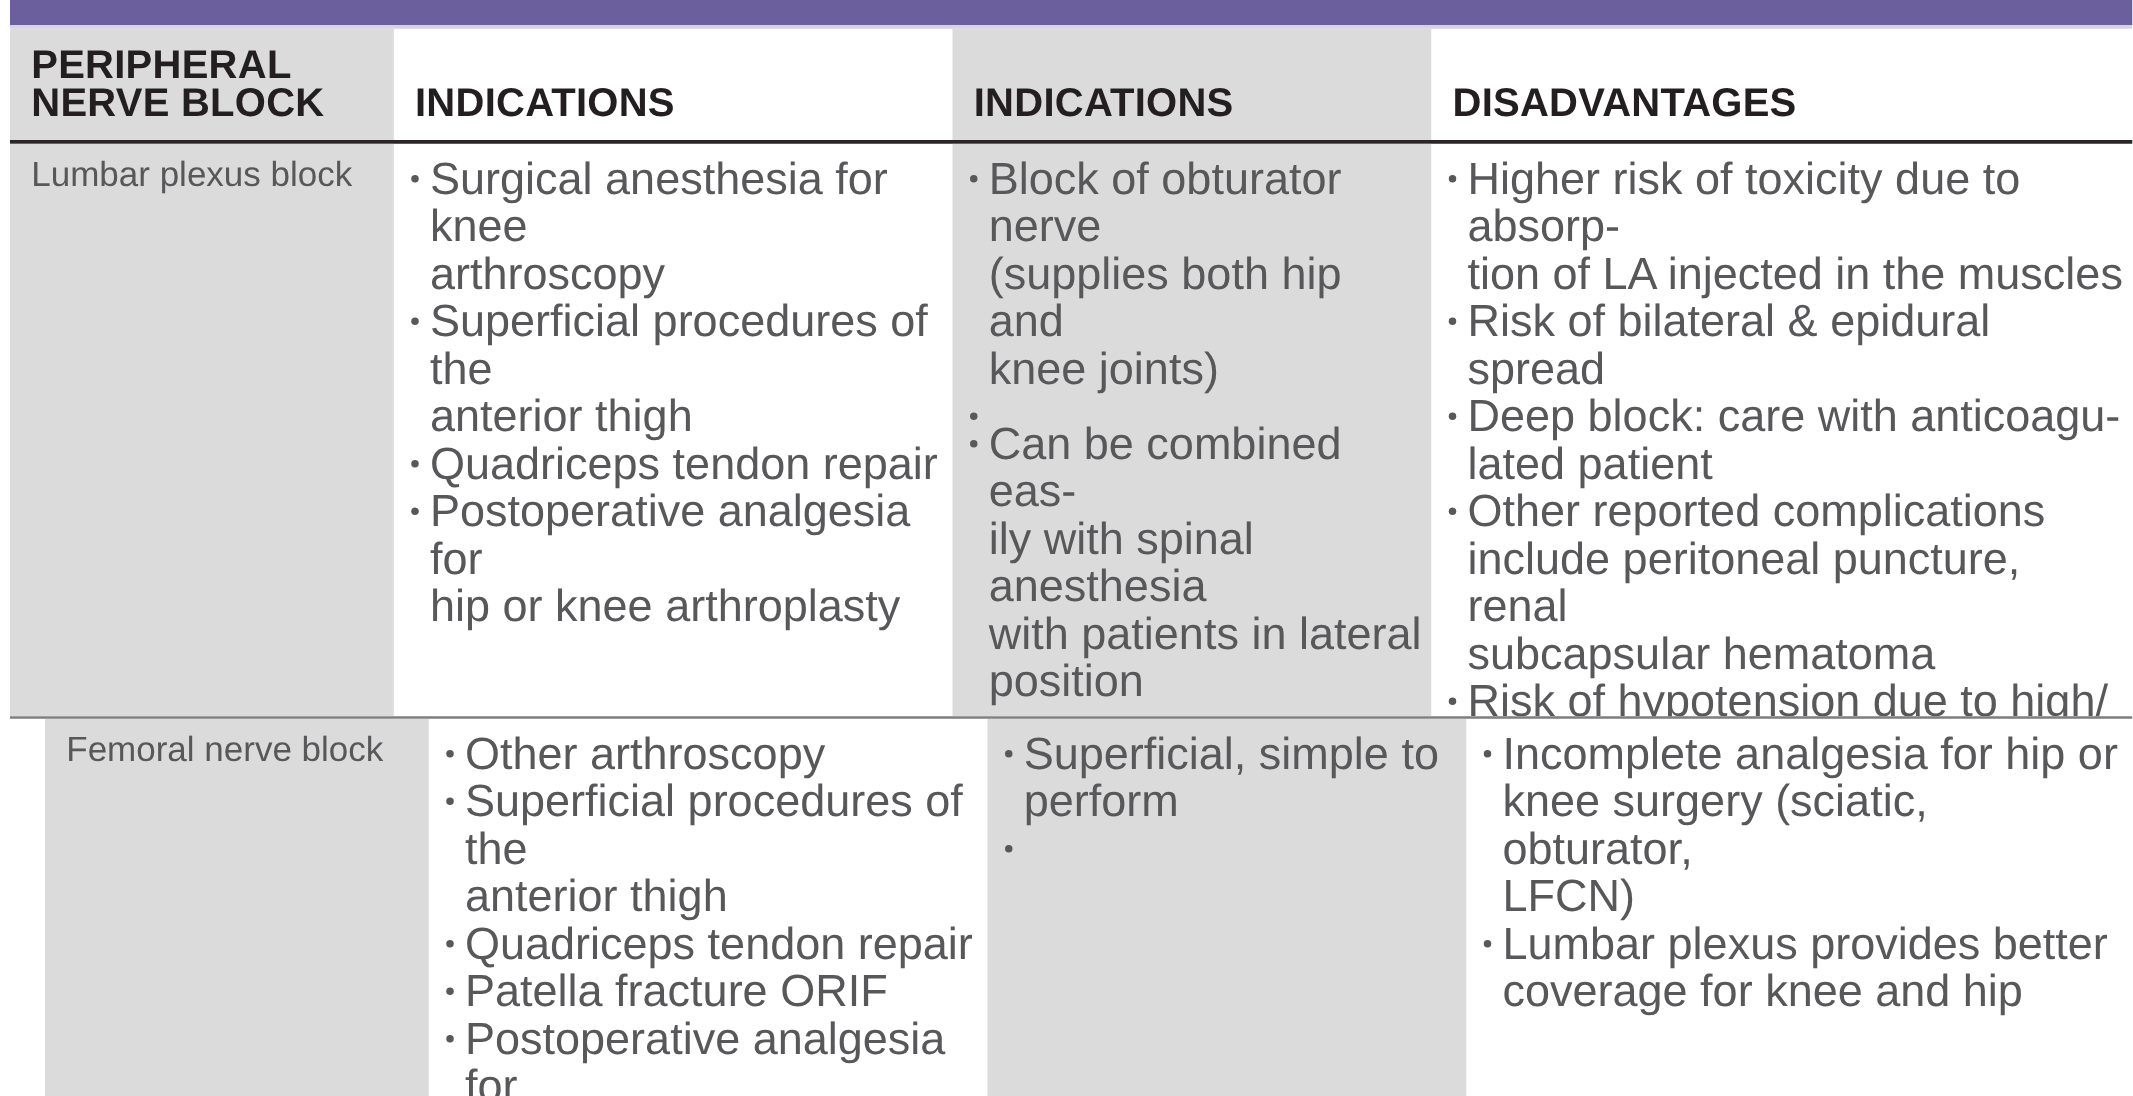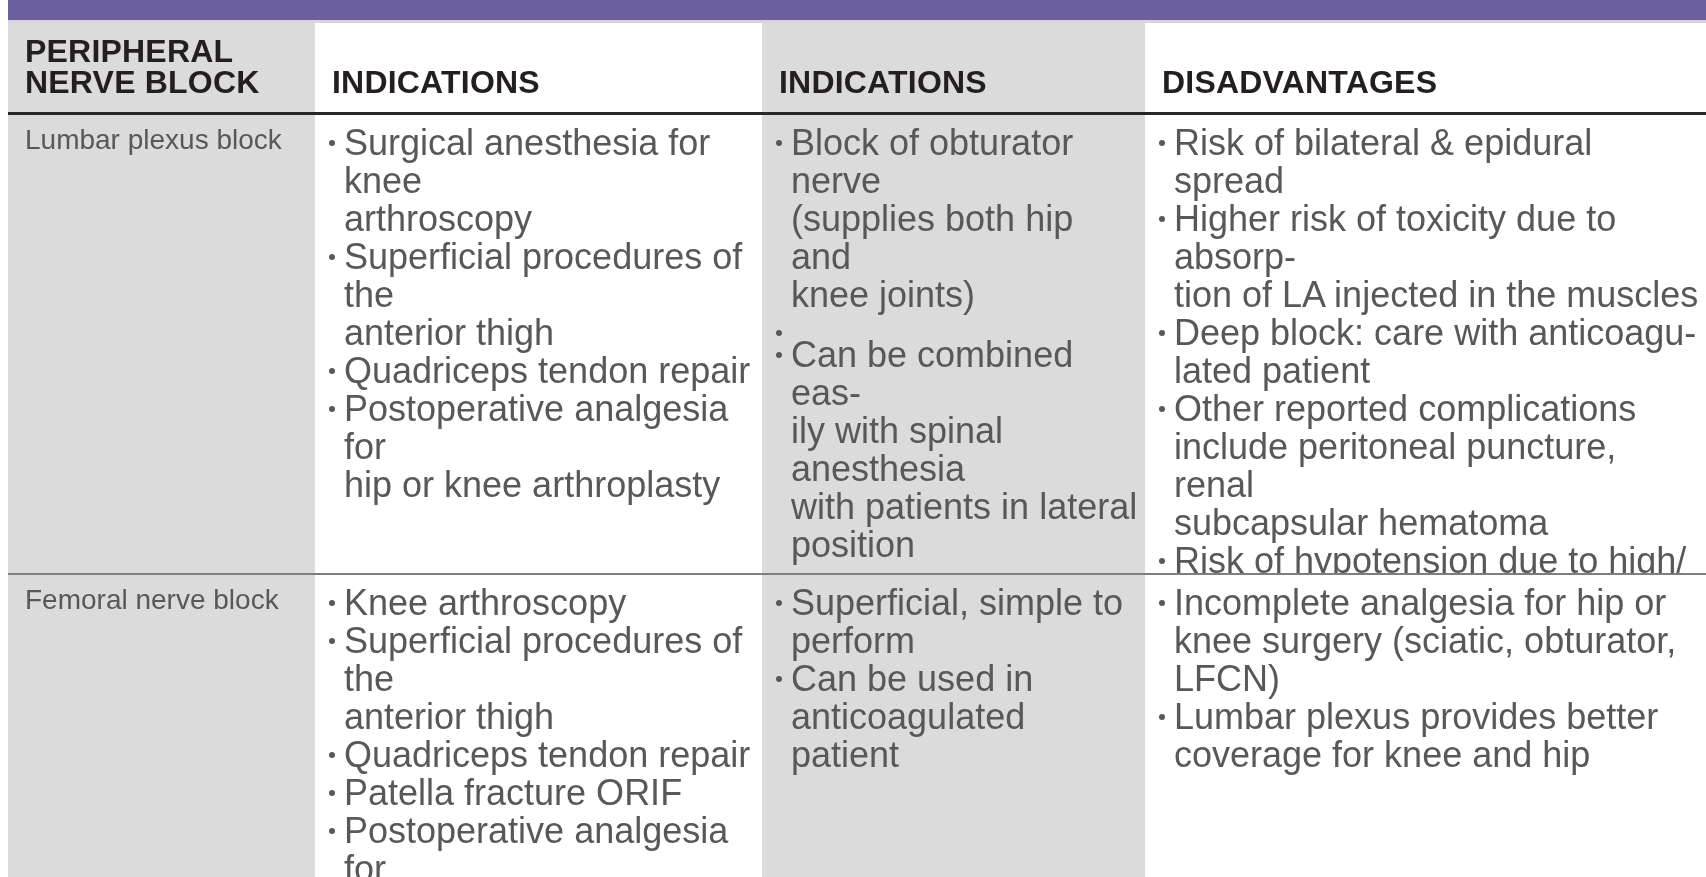--- a/index.html
+++ b/index.html
@@ -13,21 +13,21 @@
   .c2{width:447px;}
   .c3{width:383px;}
   .c4{width:561px;flex:1;}
   .shade{background:var(--shade);}
   .hcell{font-weight:bold;color:var(--ink-dark);font-size:32px;line-height:31px;letter-spacing:.2px;
          white-space:pre-line;padding:0 0 14px 17px;height:100%;display:flex;align-items:flex-end;}
   .hcell.b{}
   .body-rows{display:flex;flex-direction:column;flex:1;min-height:0;}
   .body-row{display:flex;overflow:hidden;}
   .body-row:nth-child(1){height:460px;border-bottom:2px solid var(--rule-mid);box-sizing:border-box;}
-  .body-row:nth-child(2){flex:1;}
+  .body-row:nth-child(2){flex:1;margin-left:28px;}
   .label-cell{font-size:28px;color:var(--ink-body);padding:9px 0 0 17px;}
   .list-cell{padding:9px 6px 0 13px;}
   .bullet-item{display:flex;align-items:flex-start;}
   .dot{width:6px;height:6px;border-radius:50%;background:var(--ink-body);margin:16px 9px 0 1px;flex:none;}
   .btext{white-space:pre-line;font-size:36px;line-height:38px;color:var(--ink-body);}
 </style>
 </head>
 <body>
 
 <div class="table-wrap">
@@ -85,26 +85,26 @@
 ily with spinal anesthesia
 with patients in lateral
 position</div>
             </div>
           </div>
         </div>
         <div class="cell c4 list-cell">
           <div class="bullets">
             <div class="bullet-item">
               <div class="dot"></div>
-              <div class="btext">Risk of bilateral &amp; epidural spread</div>
+              <div class="btext">Higher risk of toxicity due to absorp-
+tion of LA injected in the muscles</div>
             </div>
             <div class="bullet-item">
               <div class="dot"></div>
-              <div class="btext">Higher risk of toxicity due to absorp-
-tion of LA injected in the muscles</div>
+              <div class="btext">Risk of bilateral &amp; epidural spread</div>
             </div>
             <div class="bullet-item">
               <div class="dot"></div>
               <div class="btext">Deep block: care with anticoagu-
 lated patient</div>
             </div>
             <div class="bullet-item">
               <div class="dot"></div>
               <div class="btext">Other reported complications
 include peritoneal puncture, renal
@@ -121,21 +121,21 @@
             </div>
           </div>
         </div>
       </div>
       <div class="body-row">
         <div class="cell c1 shade label-cell">Femoral nerve block</div>
         <div class="cell c2 list-cell">
           <div class="bullets">
             <div class="bullet-item">
               <div class="dot"></div>
-              <div class="btext">Knee arthroscopy</div>
+              <div class="btext">Other arthroscopy</div>
             </div>
             <div class="bullet-item">
               <div class="dot"></div>
               <div class="btext">Superficial procedures of the
 anterior thigh</div>
             </div>
             <div class="bullet-item">
               <div class="dot"></div>
               <div class="btext">Quadriceps tendon repair</div>
             </div>
@@ -152,22 +152,20 @@
         </div>
         <div class="cell c3 shade list-cell">
           <div class="bullets">
             <div class="bullet-item">
               <div class="dot"></div>
               <div class="btext">Superficial, simple to
 perform</div>
             </div>
             <div class="bullet-item">
               <div class="dot"></div>
-              <div class="btext">Can be used in
-anticoagulated patient</div>
             </div>
           </div>
         </div>
         <div class="cell c4 list-cell">
           <div class="bullets">
             <div class="bullet-item">
               <div class="dot"></div>
               <div class="btext">Incomplete analgesia for hip or
 knee surgery (sciatic, obturator,
 LFCN)</div>

